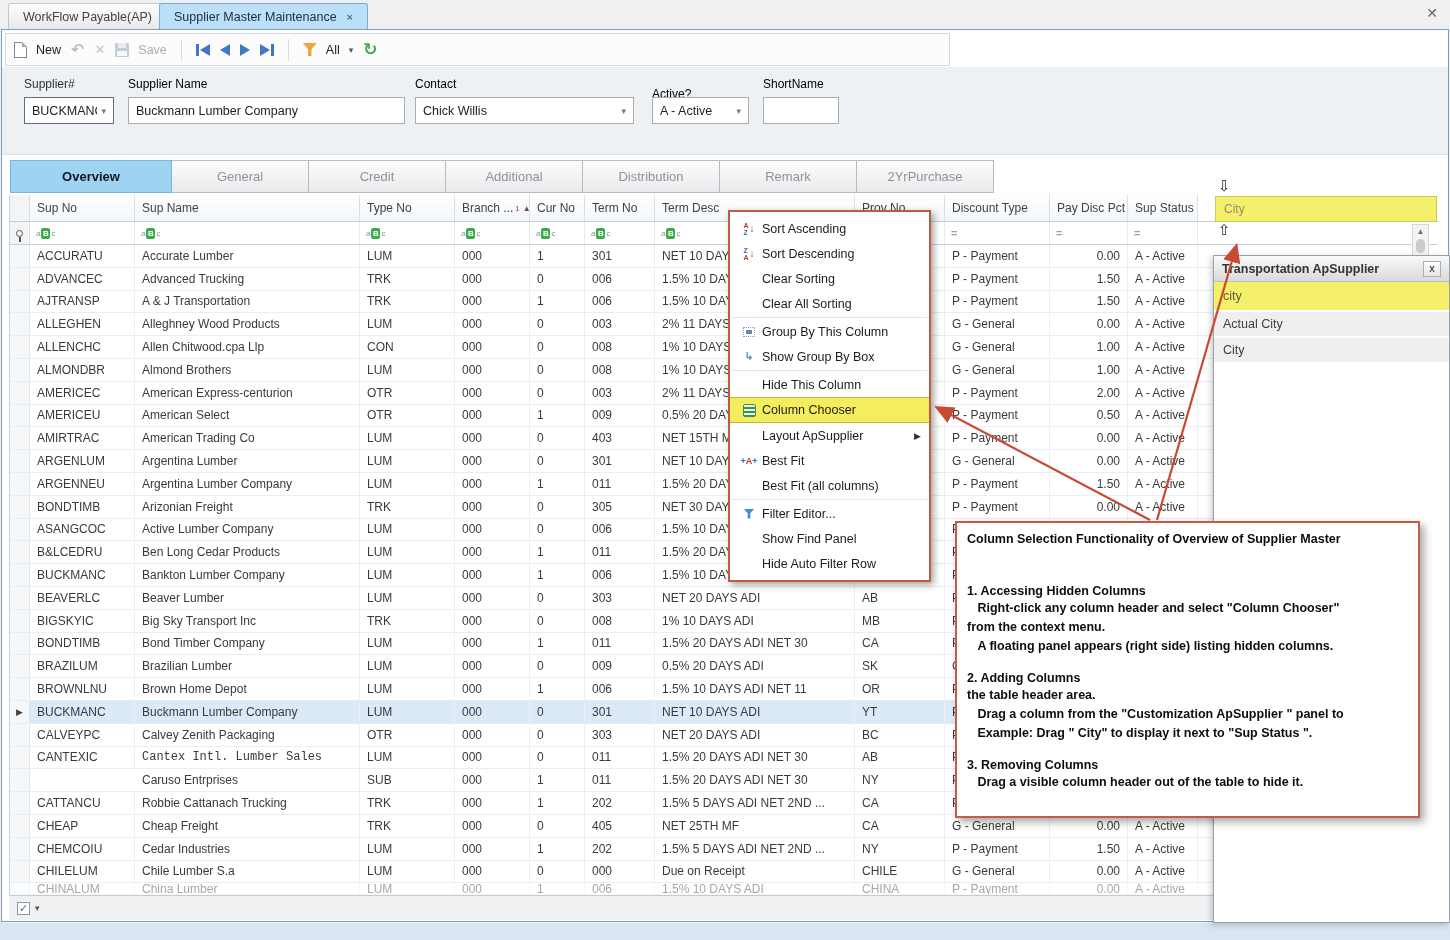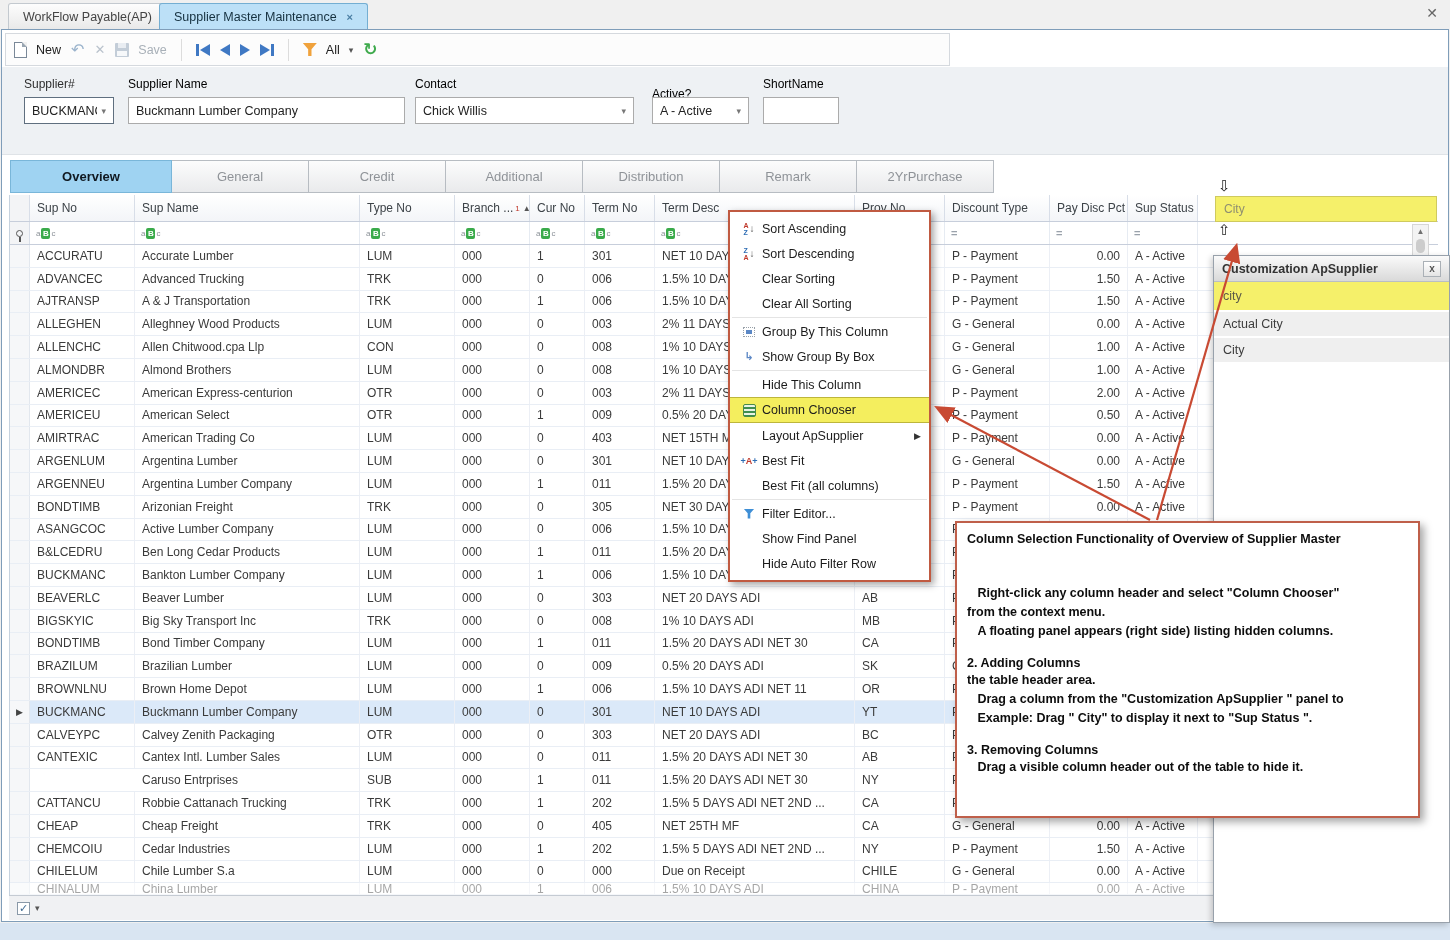--- a/index.html
+++ b/index.html
@@ -613,21 +613,21 @@
         <div class="cell" style="width: 70px; flex: 0 0 70px;">303</div>
         <div class="cell" style="width: 200px; flex: 0 0 200px;">NET 20 DAYS ADI</div>
         <div class="cell" style="width: 90px; flex: 0 0 90px;">BC</div>
         <div class="cell" style="width: 105px; flex: 0 0 105px;">P - Payment</div>
         <div class="cell num" style="width: 78px; flex: 0 0 78px;">0.00</div>
         <div class="cell" style="width: 70px; flex: 0 0 70px;">A - Active</div>
       </div>
       <div class="g-row g-d">
         <div class="ind"></div>
         <div class="cell" style="width: 105px; flex: 0 0 105px;">CANTEXIC</div>
-        <div class="cell" style="width: 225px; flex: 0 0 225px;">Cantex Intl. Lumber Sales</div>
+        <div class="cell" style="width: 225px; flex: 0 0 225px; font-family: Liberation Mono, monospace;">Cantex Intl. Lumber Sales</div>
         <div class="cell" style="width: 95px; flex: 0 0 95px;">LUM</div>
         <div class="cell" style="width: 75px; flex: 0 0 75px;">000</div>
         <div class="cell" style="width: 55px; flex: 0 0 55px;">0</div>
         <div class="cell" style="width: 70px; flex: 0 0 70px;">011</div>
         <div class="cell" style="width: 200px; flex: 0 0 200px;">1.5% 20 DAYS ADI NET 30</div>
         <div class="cell" style="width: 90px; flex: 0 0 90px;">AB</div>
         <div class="cell" style="width: 105px; flex: 0 0 105px;">P - Payment</div>
         <div class="cell num" style="width: 78px; flex: 0 0 78px;">1.50</div>
         <div class="cell" style="width: 70px; flex: 0 0 70px;">A - Active</div>
       </div>
@@ -811,36 +811,37 @@
         <span>Show Find Panel</span>
       </div>
       <div class="m-item">
         <span class="mic"></span>
         <span>Hide Auto Filter Row</span>
       </div>
     </div>
 
   <div class="custpanel">
     <div class="cp-title">
-      <span>Customization ApSupplier</span>
+      <span>Transportation ApSupplier</span>
       <span class="cp-close">x</span>
     </div>
     <div class="cp-item drag">
       <span>city</span>
     </div>
     <div id="cp-items">
         <div class="cp-item">Actual City</div>
         <div class="cp-item">City</div>
       </div>
   </div>
 
   <div class="note">
     <div class="ttl">Column Selection Functionality of Overview of Supplier Master</div>
     <div id="note-body">
         <section>
+          <h4>1. Accessing Hidden Columns</h4>
           <div class="ln">   Right-click any column header and select "Column Chooser"</div>
           <div class="ln">from the context menu.</div>
           <div class="ln">   A floating panel appears (right side) listing hidden columns.</div>
         </section>
         <section>
           <h4>2. Adding Columns</h4>
           <div class="ln">the table header area.</div>
           <div class="ln">   Drag a column from the "Customization ApSupplier " panel to</div>
           <div class="ln">   Example: Drag " City" to display it next to "Sup Status ".</div>
         </section>

